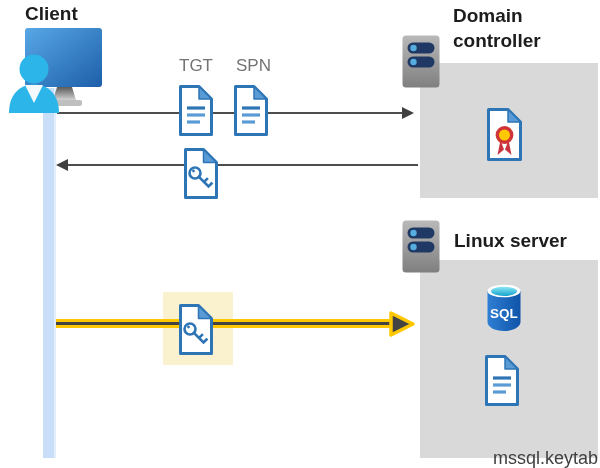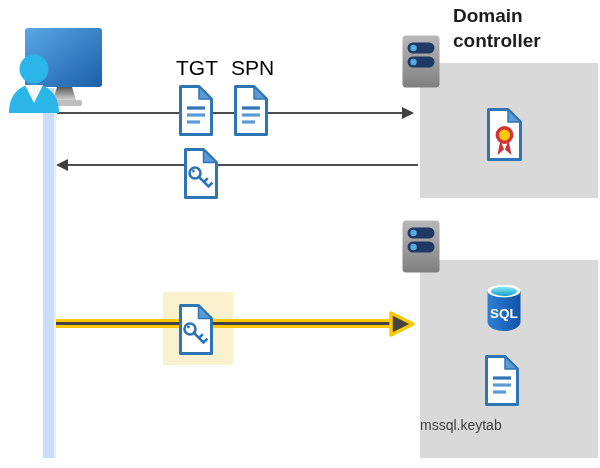--- a/index.html
+++ b/index.html
@@ -1,39 +1,40 @@
 <!DOCTYPE html>
 <html><head>
 <meta charset="utf-8">
 <style>
   html,body{margin:0;padding:0;background:#fff;}
   #canvas{position:relative;width:600px;height:468px;background:#ffffff;overflow:hidden;
           font-family:"Liberation Sans", sans-serif;}
   .abs{position:absolute;}
   .node-title{font-weight:bold;font-size:19px;color:#1d1d1d;letter-spacing:0;}
-  .ticket-label{font-size:21px;color:#000000;}
-  .keytab-label{font-size:14px;color:#404040;text-align:left;}
+  .ticket-label{font-size:17px;color:#737373;}
+  .keytab-label{font-size:18px;color:#404040;text-align:right;margin-top:31px;}
   .gray-box{background:#d9d9d9;}
   .lifeline{background:#c9dff9;border-right:2px solid #e3effc;}
   .hline{height:2px;background:#4d4d4d;}
   .arrowhead-right{width:0;height:0;border-top:6px solid transparent;border-bottom:6px solid transparent;
                    border-left:12px solid #404040;}
   .arrowhead-left{width:0;height:0;border-top:6px solid transparent;border-bottom:6px solid transparent;
                   border-right:12px solid #404040;}
   .yellow-line{height:9px;background:linear-gradient(to bottom,#ffc700 0 3px,#434343 3px 6px,#ffc700 6px 9px);}
   .highlight{background:#faf2cf;}
   svg{display:block;}
   svg text{font-family:"Liberation Sans", sans-serif;}
   .z1{z-index:1}.z2{z-index:2}.z3{z-index:3}.z4{z-index:4}
 </style>
 </head>
 <body>
 
 <div id="canvas">
 
+  <div class="abs node-title z4" style="left:25px;top:3px;">Client</div>
 
   <div class="abs lifeline z1" style="left:43px;top:88px;width:11px;height:370px;"></div>
 
   <svg class="abs z3" style="left:8px;top:28px;" width="100" height="85" viewBox="0 0 100 85">
     <defs>
       <linearGradient id="gmon" x1="0" y1="0" x2="1" y2="1">
         <stop offset="0" stop-color="#58a7e6"></stop>
           <stop offset="1" stop-color="#1d5fa9"></stop>
       </linearGradient>
       <linearGradient id="gstand" x1="0" y1="0" x2="0" y2="1">
@@ -107,20 +108,21 @@
   <svg class="abs z3" style="left:484px;top:107px;" width="41" height="55" viewBox="0 0 41 55">
     <path d="M4.5 2.5 H24 L36.5 15 V52.5 H4.5 Z" fill="#ffffff" stroke="#2e75b6" stroke-width="3" stroke-linejoin="round"></path>
     <path d="M24 2.5 V15 H36.5 Z" fill="#5b9bd5" stroke="#2e75b6" stroke-width="1.5" stroke-linejoin="round"></path>
     <polygon points="16.5,33 13.5,48 20,42.5" fill="#c7333e"></polygon>
     <polygon points="24.5,33 27.5,48 21,42.5" fill="#c7333e"></polygon>
     <circle cx="20.5" cy="28" r="7.2" fill="#ffc800" stroke="#d13438" stroke-width="3.4"></circle>
   </svg>
 
   <div class="abs gray-box z1" style="left:420px;top:260px;width:178px;height:198px;"></div>
 
+  <div class="abs node-title z4" style="left:454px;top:230px;white-space:nowrap;">Linux server</div>
 
   <svg class="abs z3" style="left:402px;top:220px;" width="38" height="53" viewBox="0 0 38 53">
     <defs>
       <linearGradient id="gsrv2" x1="0" y1="0" x2="0" y2="1">
         <stop offset="0" stop-color="#b9b9b9"></stop>
           <stop offset="1" stop-color="#7f7f7f"></stop>
       </linearGradient>
     </defs>
     <rect x="0.5" y="0.5" width="37" height="52" rx="3.5" fill="url(#gsrv2)"></rect>
     <rect x="5.5" y="7.5" width="27" height="11" rx="5.5" fill="#1f3864"></rect>

